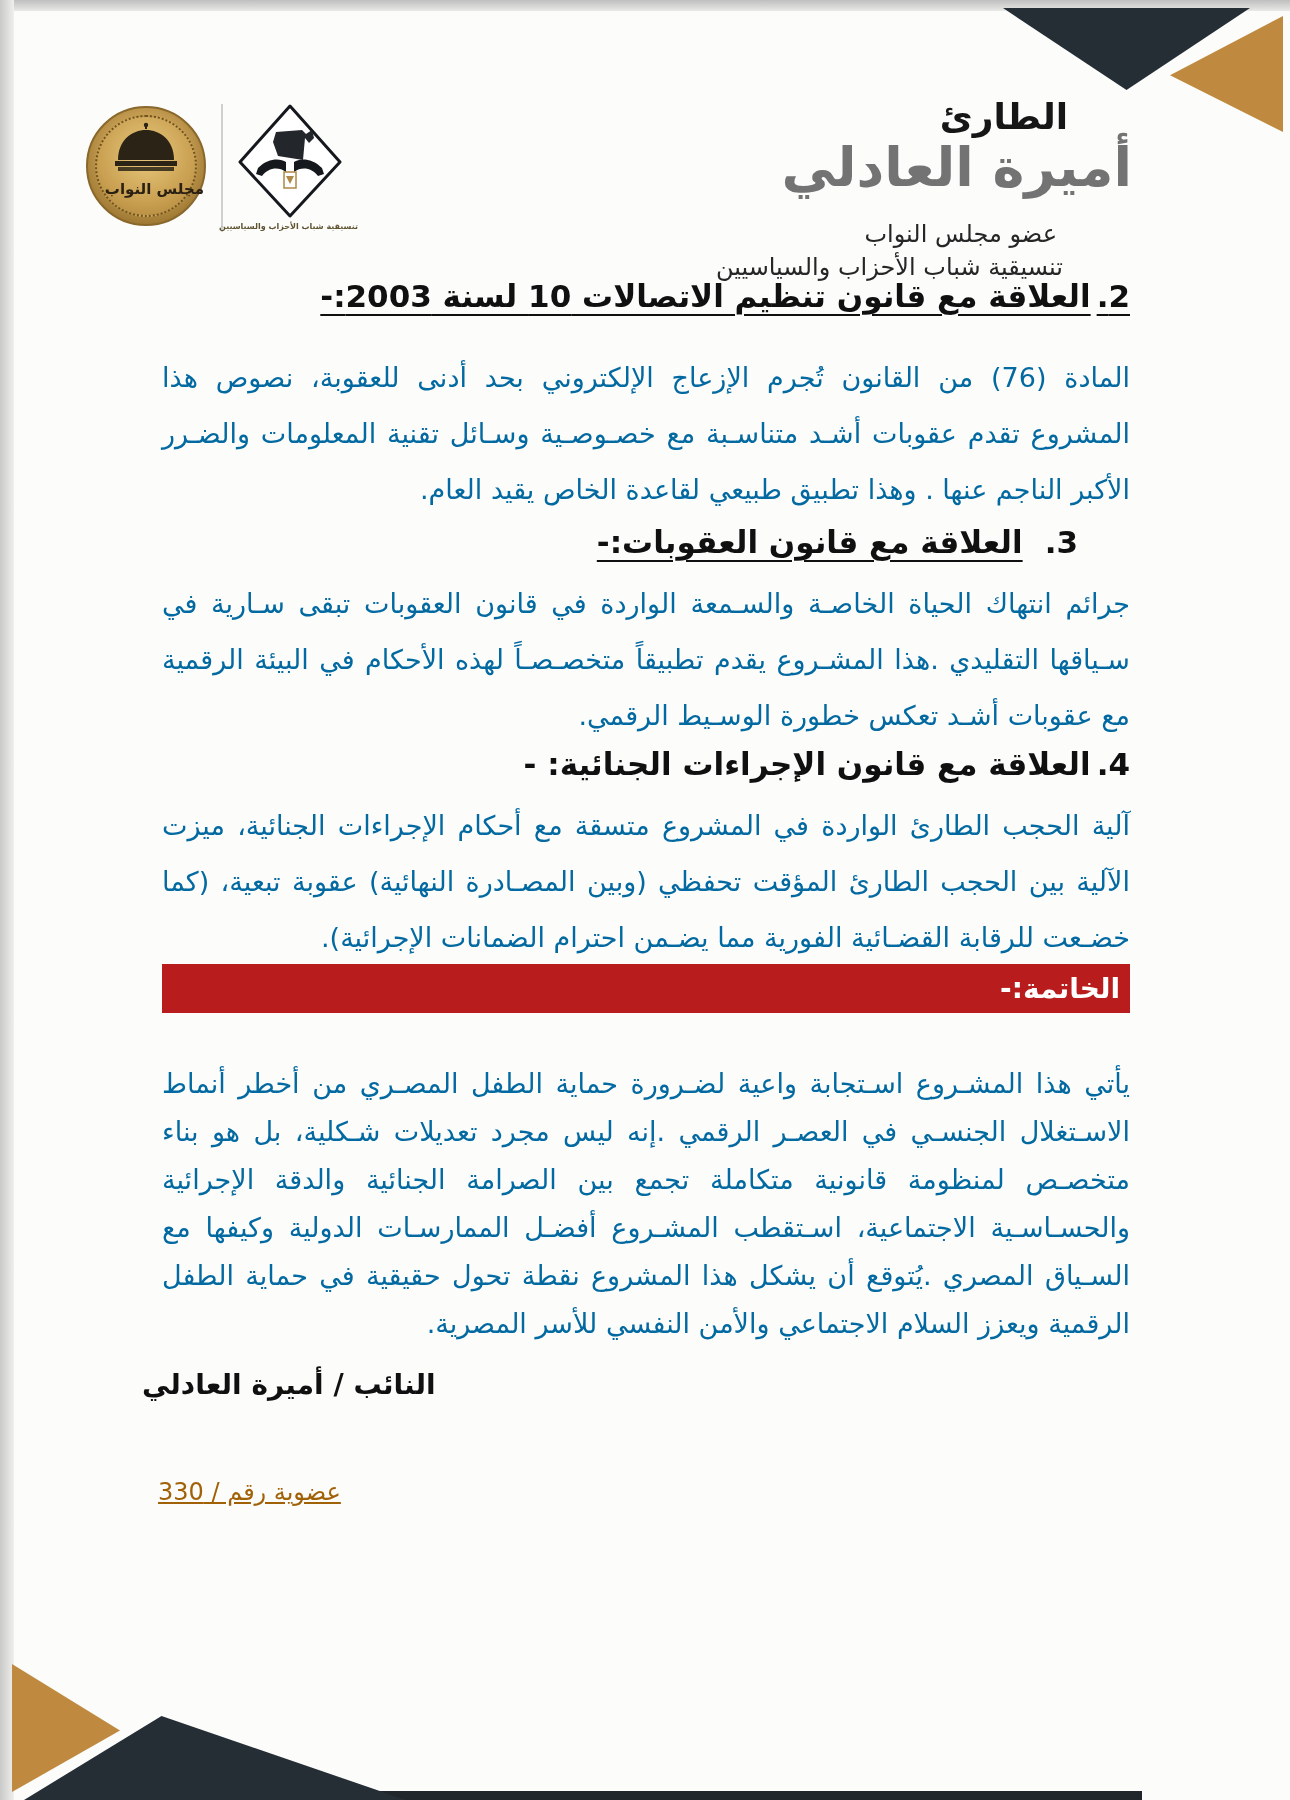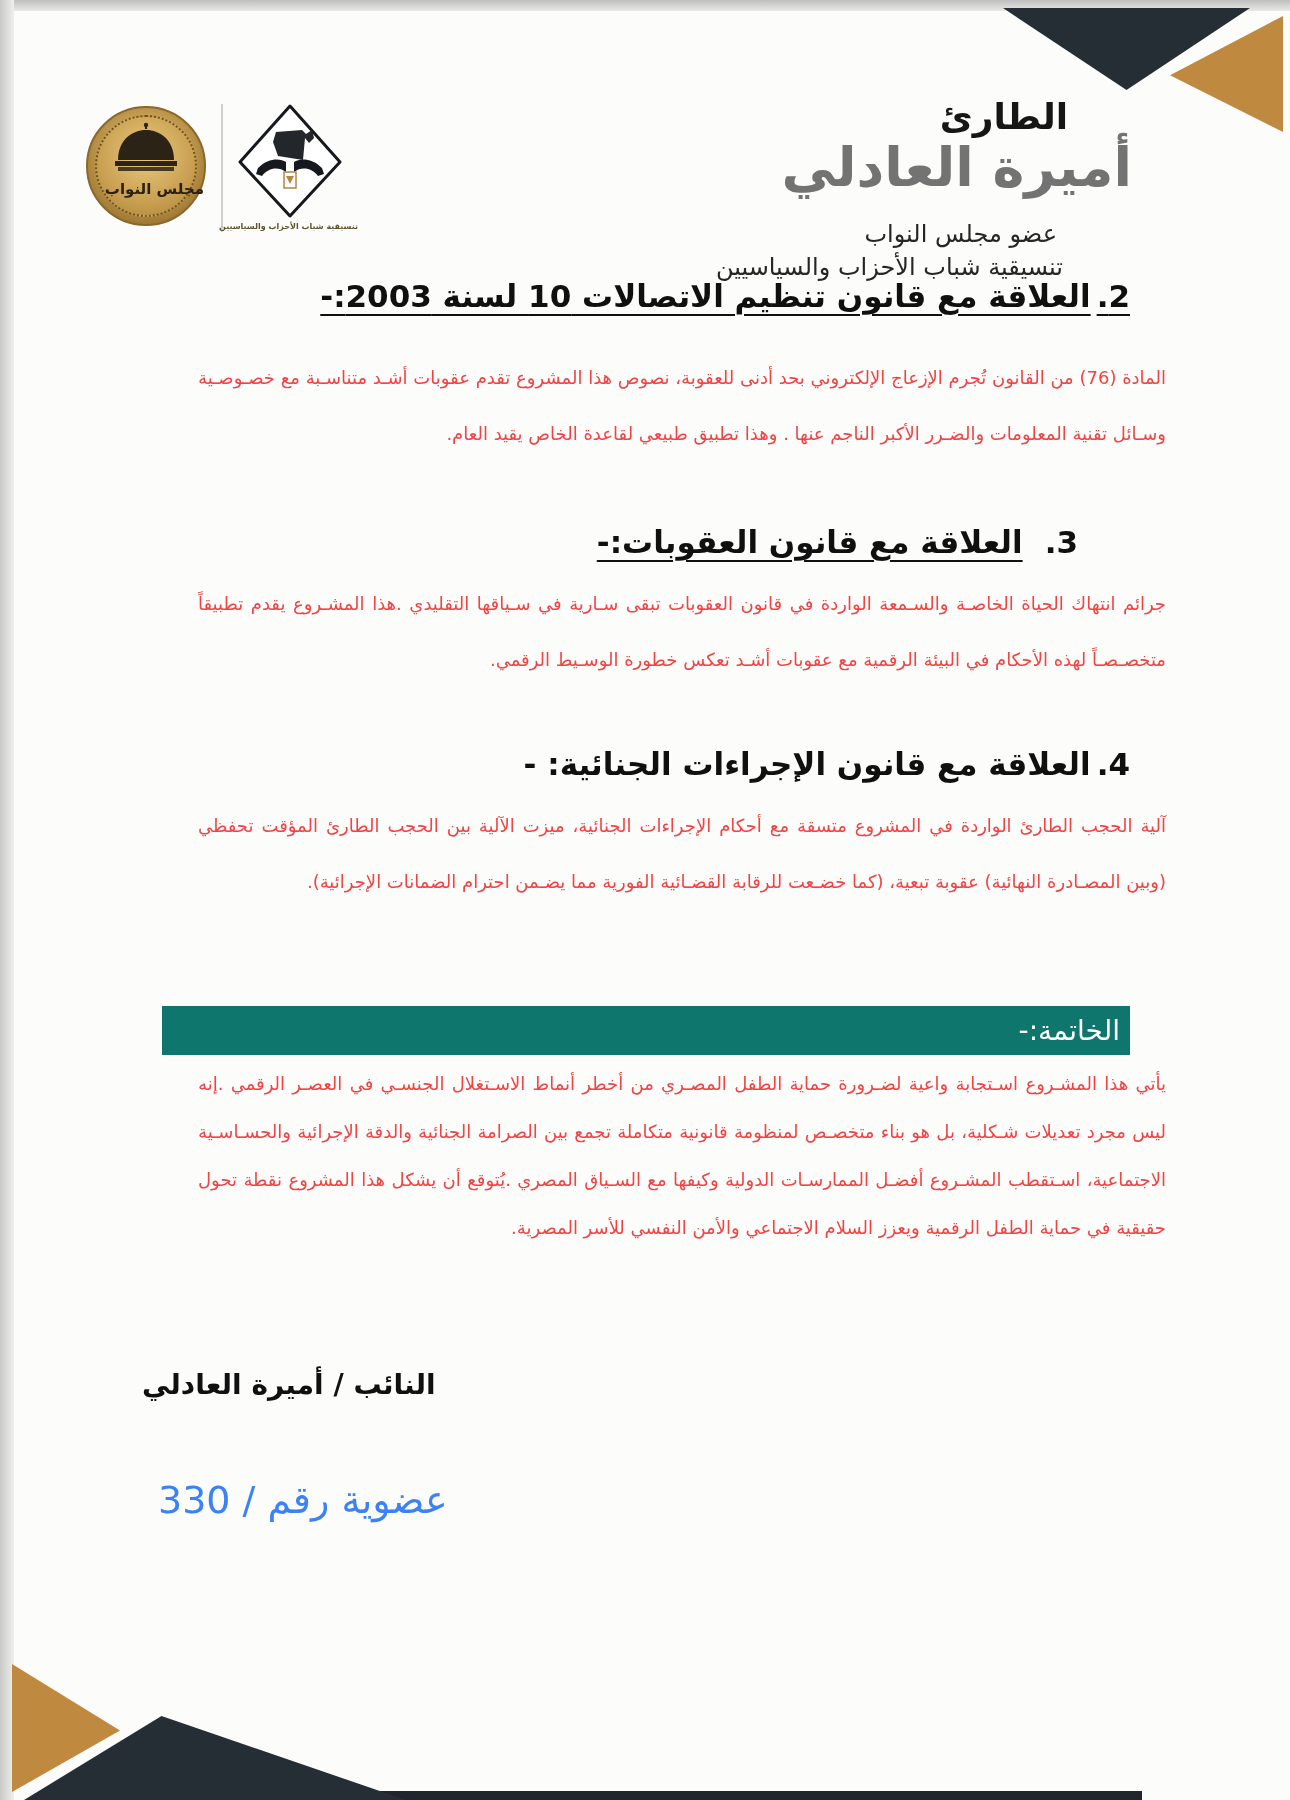--- a/index.html
+++ b/index.html
@@ -48,38 +48,38 @@
   .hdr-name  { position:absolute; right:158px; top:136px; font-size:54px; font-weight:bold; color:#737373; direction:rtl; }
   .hdr-sub1  { position:absolute; right:233px; top:220px; font-size:24px; color:#262626; direction:rtl;text-align:right; }
   .hdr-sub2  { position:absolute; right:227px; top:253px; font-size:24px; color:#262626; direction:rtl; }
 
   
   .content { position:absolute; left:162px; top:0; width:968px; }
   .content > div { position:absolute; width:100%; direction:rtl; }
   .h { font-size:31px; font-weight:bold; color:#101010; text-align:right; }
   .hnum { margin-left:6px; }
   .u { text-decoration:underline; text-decoration-thickness:2px; text-underline-offset:7px; }
-  .para { font-size:18px; line-height:56px; text-align:justify; color:#ef4444;margin-left:36px; }
+  .para { font-size:27px; line-height:56px; text-align:justify; color:#0369a1; }
   .sec2-h { top:278px; }
   .p1     { top:350px; }
   .sec3-h { top:524px; padding-right:52px; box-sizing:border-box; }
   .sec3-h .hnum { margin-left:22px; }
   .p2     { top:576px; }
   .sec4-h { top:746px; }
   .p3     { top:798px; }
   .banner {
-    top:1006px; height:49px; background:#0f766e;
-    color:#ffffff; font-size:28px; font-weight:normal; line-height:49px;
+    top:964px; height:49px; background:#b91c1c;
+    color:#ffffff; font-size:28px; font-weight:bold; line-height:49px;
     text-align:right; padding:0 10px; box-sizing:border-box;
   }
   .p4 { top:1060px; line-height:48px; }
 
   
   .sig-name { position:absolute; left:142px; top:1368px; font-size:28px; color:#101010; direction:rtl;font-weight:bold; }
-  .sig-mem  { position:absolute; left:158px; top:1478px; font-size:38px; color:#3b82f6; direction:rtl; }
+  .sig-mem  { position:absolute; left:158px; top:1478px; font-size:24px; color:#a16207; direction:rtl;text-decoration:underline; }
 </style>
 </head>
 <body>
 
 <div class="page">
 
   <div class="edge-top"></div>
   <div class="edge-left"></div>
   <div class="edge-bottom"></div>
 

